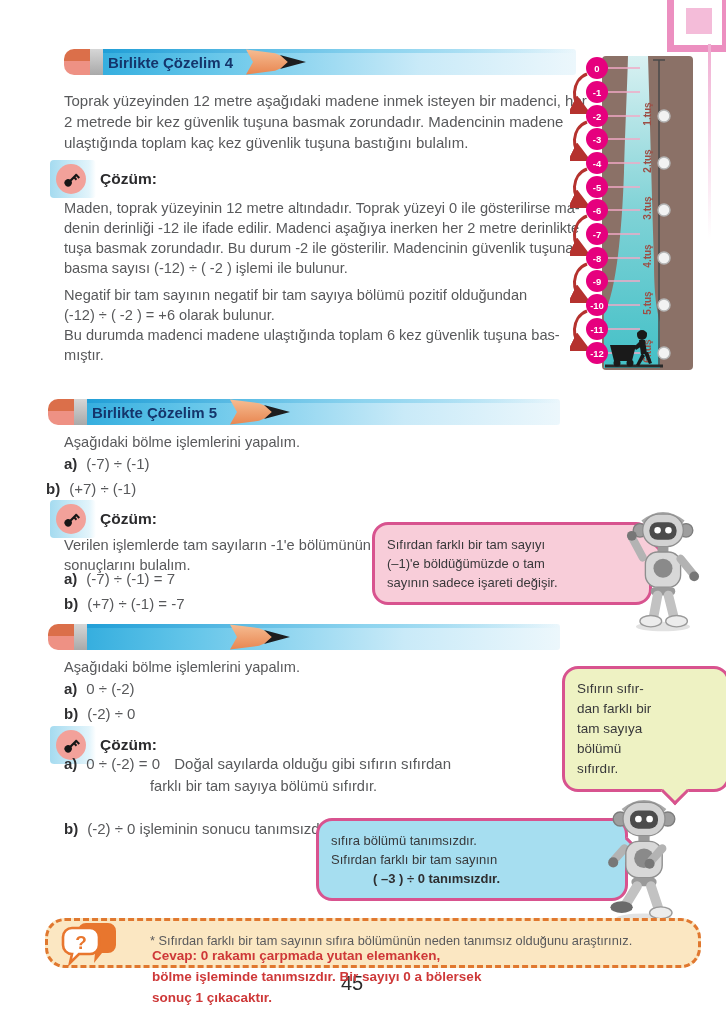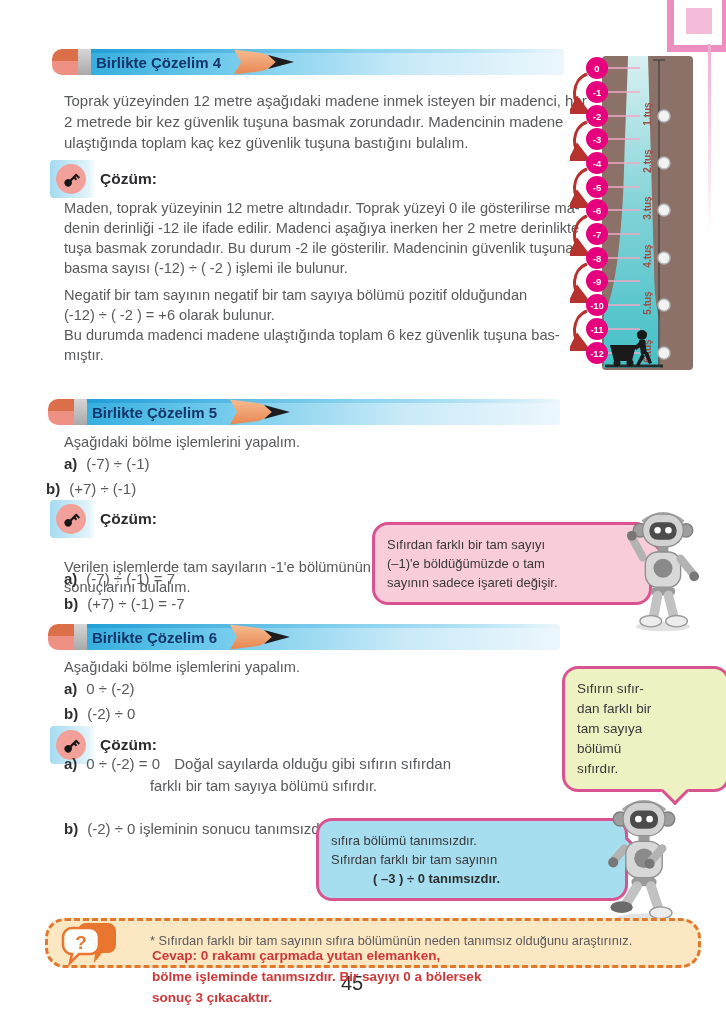--- a/index.html
+++ b/index.html
@@ -77,21 +77,21 @@
 </style>
 </head>
 <body>
 
 <div id="page">
 
   <div class="corner-square"></div>
   <div class="corner-fill"></div>
   <div class="corner-line"></div>
 
-  <div class="banner" style="left:52px;top:48px;">
+  <div class="banner" style="left:64px;top:48px;">
     <div class="bar"></div>
     <div class="eraser"></div>
     <div class="ferrule"></div>
     <div class="banner-label">Birlikte Çözelim 4</div>
     <div class="pencil-tip"></div>
     <div class="pencil-arrow"></div>
   </div>
 
   <div class="problem" style="position:absolute;left:64px;top:90px;">
     <div class="tline">Toprak yüzeyinden 12 metre aşağıdaki madene inmek isteyen bir madenci, her</div>
@@ -259,21 +259,21 @@
               <rect x="9" y="10.6" width="12.5" height="2.9"></rect>
             <rect x="15" y="12" width="2.6" height="4.6"></rect>
               <rect x="19" y="12" width="2.6" height="5.6"></rect>
           </g>
         </svg>
       </div>
     </div>
     <div class="cozum-label">Çözüm:</div>
   </div>
 
-  <div style="position:absolute;left:64px;top:557px;">
+  <div style="position:absolute;left:64px;top:535px;">
     <div class="tline">Verilen işlemlerde tam sayıların -1'e bölümünün</div>
     <div class="tline">sonuçlarını bulalım.</div>
   </div>
   <div class="ab-row" style="left:64px;top:570px;">
     <b>a)</b><span>(-7) ÷ (-1) = 7</span>
   </div>
   <div class="ab-row" style="left:64px;top:595px;">
     <b>b)</b><span>(+7) ÷ (-1) = -7</span>
   </div>
 
@@ -304,21 +304,20 @@
     <path d="M31,63 L28,79" stroke="#c2c2c2" stroke-width="7" stroke-linecap="round"></path>
     <path d="M39,63 L43,79" stroke="#c2c2c2" stroke-width="7" stroke-linecap="round"></path>
     <ellipse cx="26" cy="82" rx="8" ry="4.2" fill="#ececec" stroke="#9a9a9a"></ellipse>
     <ellipse cx="45" cy="82" rx="8" ry="4.2" fill="#ececec" stroke="#9a9a9a"></ellipse>
   </svg>
 
   <div class="banner" style="left:48px;top:623px;">
     <div class="bar"></div>
     <div class="eraser"></div>
     <div class="ferrule"></div>
-    <div class="banner-label">Birlikte Çözelim 6</div>
     <div class="pencil-tip"></div>
     <div class="pencil-arrow"></div>
   </div>
 
   <div class="tline" style="position:absolute;left:64px;top:657px;">Aşağıdaki bölme işlemlerini yapalım.</div>
   <div class="ab-row" style="left:64px;top:680px;">
     <b>a)</b><span>0 ÷ (-2)</span>
   </div>
   <div class="ab-row" style="left:64px;top:705px;">
     <b>b)</b><span>(-2) ÷ 0</span>
@@ -391,16 +390,16 @@
 
   <div id="research-box"></div>
   <svg id="question-icon" width="62" height="50" viewBox="0 0 62 50">
     <path d="M26,4 h22 a8,8 0 0 1 8,8 v14 a8,8 0 0 1 -8,8 h-6 l-8,10 l1,-10 h-9 a8,8 0 0 1 -8,-8 v-14 a8,8 0 0 1 8,-8 Z" fill="#e8762e"></path>
     <path d="M12,9 h18 a9,9 0 0 1 9,9 v8 a9,9 0 0 1 -9,9 h-11 l-9,9 l2,-9 a9,9 0 0 1 -9,-9 v-8 a9,9 0 0 1 9,-9 Z" fill="#fff" stroke="#e8762e" stroke-width="2.6"></path>
     <text x="21" y="30" font-family="Liberation Sans, sans-serif" font-size="19" font-weight="bold" fill="#e8762e" text-anchor="middle">?</text>
   </svg>
   <div id="research-question">* Sıfırdan farklı bir tam sayının sıfıra bölümünün neden tanımsız olduğunu araştırınız.</div>
   <div class="answer-line" style="top:948px;">Cevap: 0 rakamı çarpmada yutan elemanken,</div>
   <div class="answer-line" style="top:969px;">bölme işleminde tanımsızdır. Bir sayıyı 0 a bölersek</div>
-  <div class="answer-line" style="top:990px;">sonuç 3 çıkacaktır.</div>
+  <div class="answer-line" style="top:990px;">sonuç 1 çıkacaktır.</div>
 
   <div id="page-number">45</div>
 </div>
 
 </body></html>

